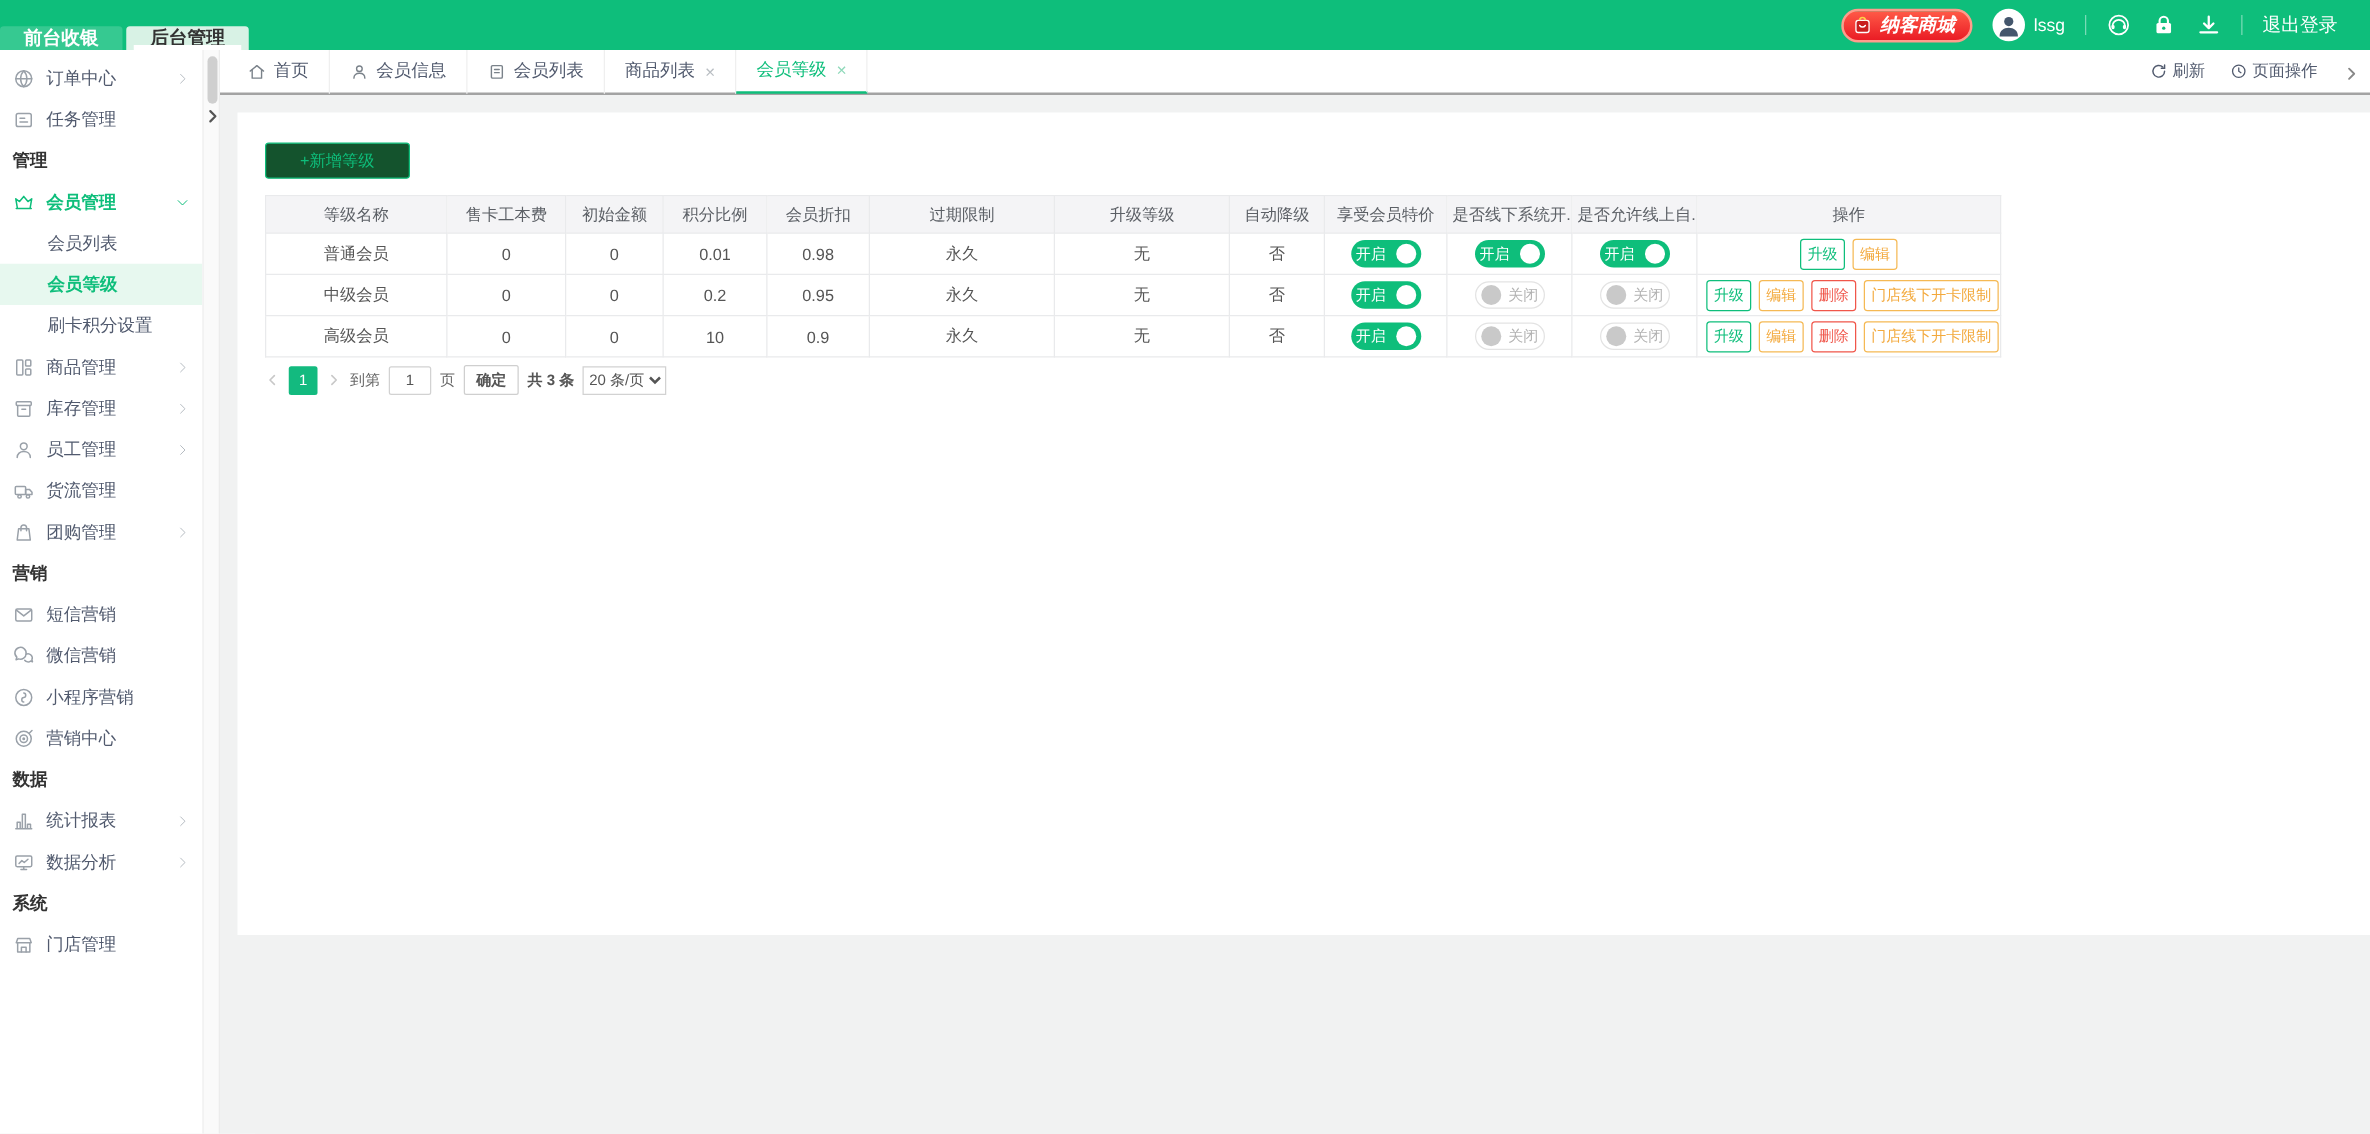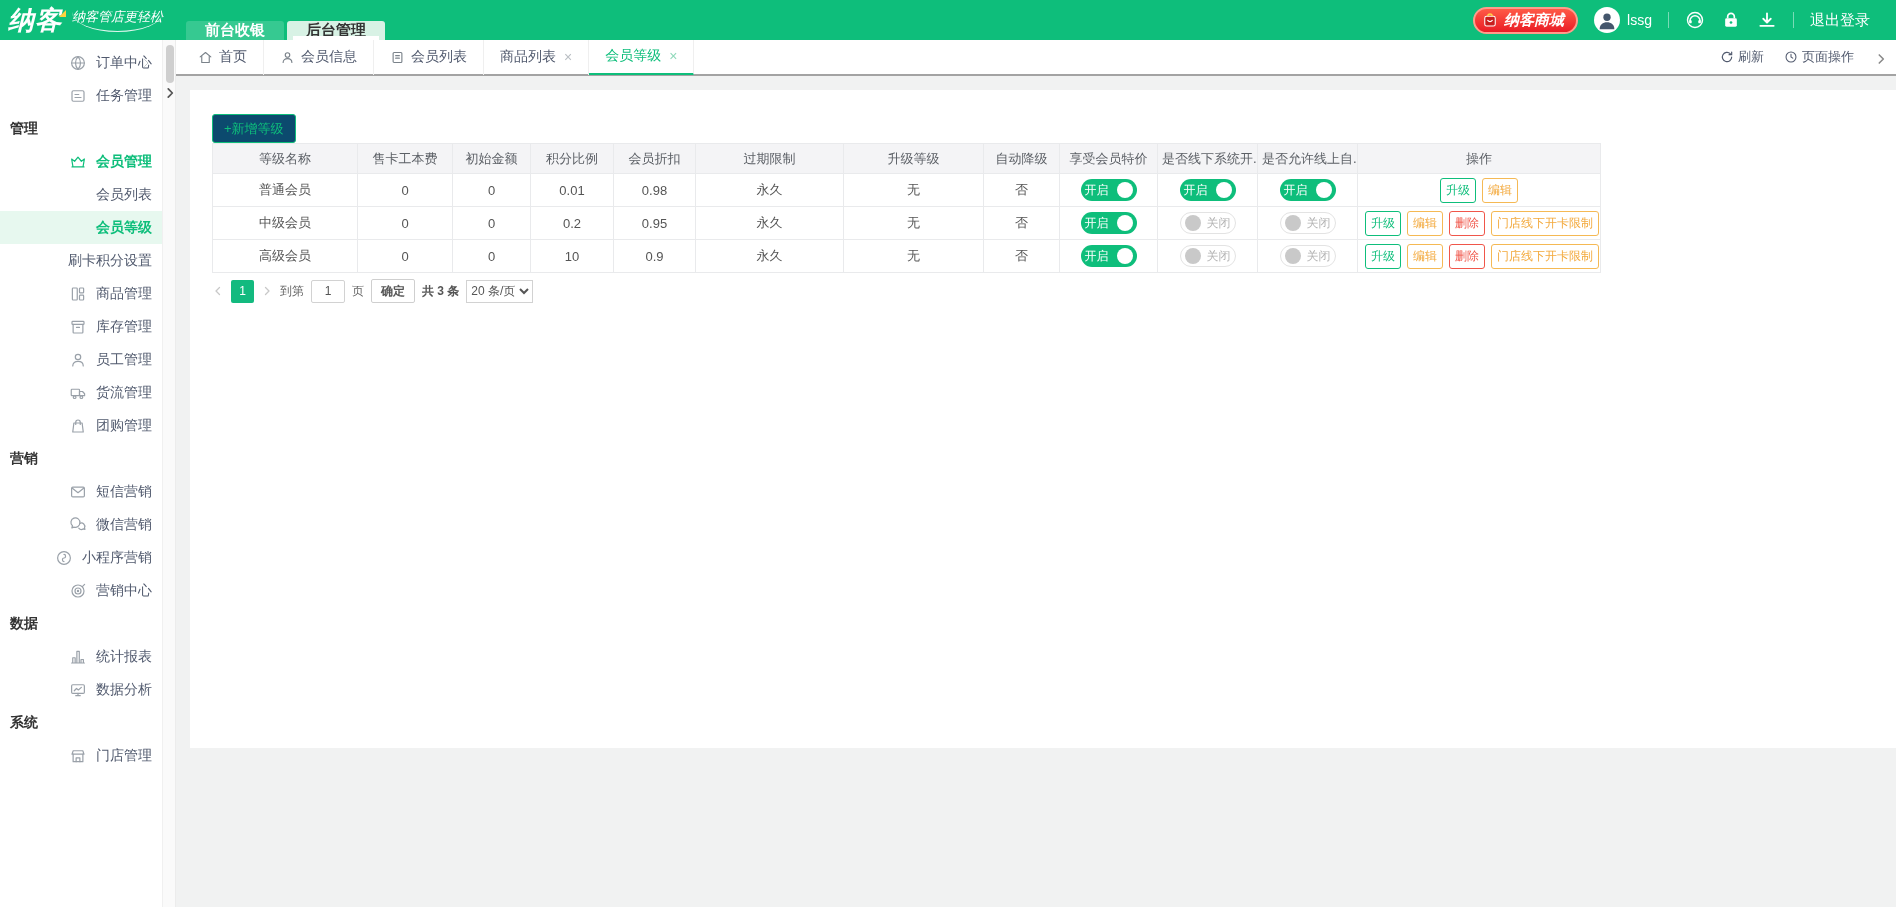--- a/index.html
+++ b/index.html
@@ -27,21 +27,21 @@
   .avatar { width:26px; height:26px; border-radius:50%; background:#fff; display:flex; align-items:center; justify-content:center; overflow:hidden; }
   .vdiv { width:1px; height:16px; background:rgba(255,255,255,.45); }
   .hicon { width:20px; height:20px; color:#fff; cursor:pointer; }
   .logout { color:#fff; font-size:15px; cursor:pointer; white-space:nowrap; }
 
   
   .shell { display:flex; height:867px; }
 
   
   .sidebar { width:162px; background:#fff; padding-top:6px; overflow:hidden; flex:none; }
-  .side-item { height:33px; display:flex; align-items:center; padding:0 10px; font-size:14px; color:#515a6e; position:relative; cursor:pointer; white-space:nowrap;justify-content:flex-end; }
+  .side-item { height:33px; display:flex; align-items:center; padding:0 10px; font-size:14px; color:#515a6e; position:relative; cursor:pointer; white-space:nowrap; }
   .side-item .s-icon { width:18px; height:18px; margin-right:9px; color:#9aa1a9; flex:none; }
   .side-item.open { color:#0ebe7b; font-weight:bold; }
   .side-item.open .s-icon { color:#0ebe7b; }
   .side-item.sub { padding-left:38px; }
   .side-item.sub.active { background:#e7f8ef; color:#0ebe7b; font-weight:bold; }
   .side-section { height:33px; line-height:33px; padding-left:10px; font-size:14px; font-weight:bold; color:#333; }
   .s-chevron { position:absolute; right:10px; width:12px; height:12px; color:#b6bcc2; }
   .side-item.open .s-chevron { color:#0ebe7b; transform:rotate(90deg); }
 
   
@@ -58,21 +58,21 @@
   .tab .close { font-size:14px; color:#b9bec3; margin-left:2px; line-height:1; }
   .tab.active .close { color:#8fd9ba; }
   .tab-actions { margin-left:auto; display:flex; align-items:flex-end; gap:20px; padding-right:8px; font-size:13px; color:#515a6e; }
   .tab-action { display:flex; align-items:center; gap:4px; cursor:pointer; }
   .tab-action .t-icon { width:14px; height:14px; color:#515a6e; }
   .tabs-more { width:14px; height:14px; color:#888; cursor:pointer; }
 
   
   .main { flex:1; position:relative; }
   .panel { position:absolute; left:14px; right:0; top:14px; height:658px; background:#fff; padding:24px 0 0 22px; }
-  .add-btn { height:29px; padding:0 11px; background:#0c4a6e; border:1px solid #0ebe7b; color:#0ebe7b; font-size:13px; border-radius:3px; cursor:pointer; font-family:inherit; }
+  .add-btn { height:29px; padding:0 27px; background:#14532d; border:1px solid #0ebe7b; color:#0ebe7b; font-size:13px; border-radius:3px; cursor:pointer; margin-bottom:13px; font-family:inherit; }
 
   table.levels { border-collapse:collapse; table-layout:fixed; width:1388px; font-size:13px; color:#555; }
   table.levels th, table.levels td { border:1px solid #e9eaec; text-align:center; padding:0 4px; overflow:hidden; white-space:nowrap; }
   table.levels th { background:#f4f4f6; height:30px; font-weight:normal; color:#5c6066; }
   table.levels td { height:33px; }
 
   .toggle { display:inline-flex; align-items:center; height:22px; min-width:56px; border-radius:12px; padding:0 4px; font-size:12px; justify-content:space-between; cursor:pointer; vertical-align:middle;text-align:right; }
   .toggle .knob { width:16px; height:16px; border-radius:50%; flex:none; }
   .toggle.on { background:#0ebe7b; color:#fff; }
   .toggle.on .knob { background:#fff; margin-left:6px; }
@@ -93,27 +93,20 @@
   .pg-size { height:23px; font-size:12px; color:#555; border:1px solid #d2d2d2; background:#fff; font-family:inherit; }
 
   .watermark { position:absolute; left:1164px; top:600px; color:#9d9d9d; }
   .wm1 { font-size:19px; }
   .wm2 { font-size:12px; margin-top:5px; color:#a8a8a8; }
 </style>
 </head>
 <body>
 
 <header class="topbar">
-  <div class="logo-wrap">
-    <span class="logo">纳客</span>
-      <i class="logo">
-        <i></i>
-      </i>
-    <span class="slogan">纳客管店更轻松</span>
-  </div>
   <nav class="topnav">
     <div class="topnav-tab">前台收银</div>
     <div class="topnav-tab active">后台管理</div>
   </nav>
   <div class="top-right">
     <div class="mall-badge">
       <span>
         <svg width="18" height="18" viewBox="0 0 24 24">
             <rect x="5" y="7" width="14" height="13" rx="2.5" fill="#c81e1e" stroke="#fff" stroke-width="1.4"></rect>
             <path d="M9 7a3 3 0 0 1 6 0" fill="none" stroke="#ffd047" stroke-width="1.8"></path>

